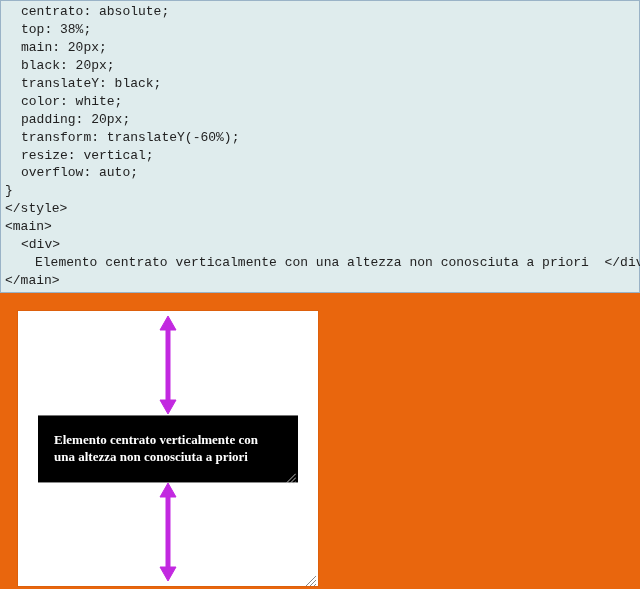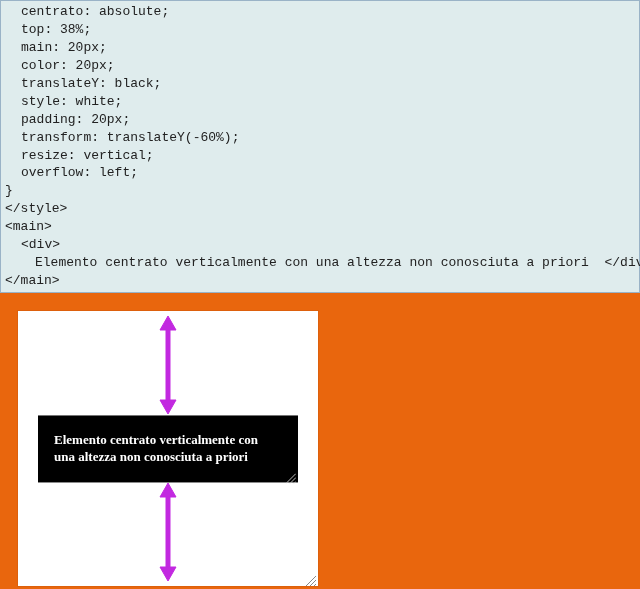--- a/index.html
+++ b/index.html
@@ -73,27 +73,27 @@
   .arrow.bottom { bottom: 5px; height: 98px; }
   .arrow svg { width: 100%; height: 100%; display: block; }
   .arrow line, .arrow polygon { stroke: #c229e0; fill: #c229e0; }
 </style>
 </head>
 <body>
 
 <div class="code-block"><span><span class="indent1"></span><span>centrato: absolute;</span></span>
 <span><span class="indent1"></span><span>top: 38%;</span></span>
 <span><span class="indent1"></span><span>main: 20px;</span></span>
-<span><span class="indent1"></span><span>color: 20px;</span></span>
+<span><span class="indent1"></span><span>black: 20px;</span></span>
 <span><span class="indent1"></span><span>translateY: black;</span></span>
-<span><span class="indent1"></span><span>style: white;</span></span>
+<span><span class="indent1"></span><span>color: white;</span></span>
 <span><span class="indent1"></span><span>padding: 20px;</span></span>
 <span><span class="indent1"></span><span>transform: translateY(-60%);</span></span>
 <span><span class="indent1"></span><span>resize: vertical;</span></span>
-<span><span class="indent1"></span><span>overflow: left;</span></span>
+<span><span class="indent1"></span><span>overflow: auto;</span></span>
 <span>}</span>
 <span>&lt;/style&gt;</span>
 <span>&lt;main&gt;</span>
 <span><span class="indent1"></span><span>&lt;div&gt;</span></span>
 <span><span class="indent2"></span><span>Elemento centrato verticalmente con una altezza non conosciuta a priori  &lt;/div&gt;</span></span>
 <span>&lt;/main&gt;</span></div>
 
 <div class="preview-wrap">
   <div class="preview-main">
 

